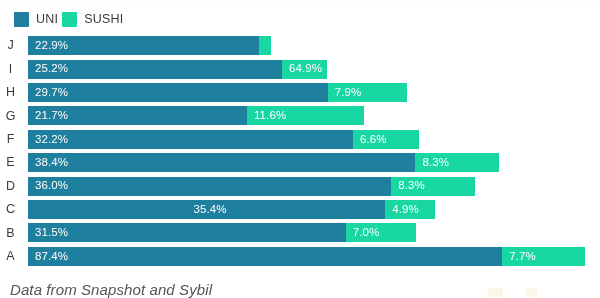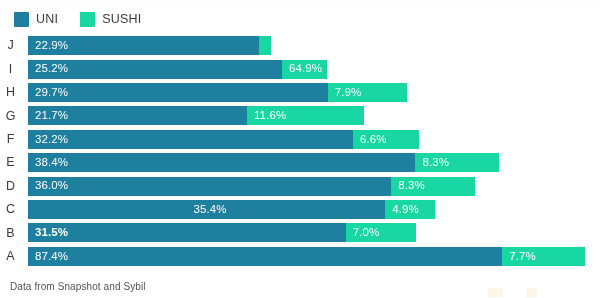--- a/index.html
+++ b/index.html
@@ -23,21 +23,21 @@
     background: #ffffff;
   }
   
   .legend {
     position: absolute;
     left: 14px;
     top: 11px;
     height: 16px;
     display: flex;
     align-items: center;
-    gap: 22px;
+    gap: 4px;
   }
   .legend-entry {
     display: flex;
     align-items: center;
     gap: 7px;
   }
   .legend-swatch {
     width: 15px;
     height: 15px;
     border-radius: 1px;
@@ -101,21 +101,22 @@
     padding-left: 7px;
     white-space: nowrap;
     letter-spacing: 0.1px;
   }
   .seg-sushi .seg-value { color: #ffffff; }
   
   .footer-note {
     position: absolute;
     left: 10px;
     top: 281px;
-    font-size: 10px;
+    font-size: 15px;
+    font-style: italic;
     color: #555555;
     letter-spacing: 0.1px;
     white-space: nowrap;
   }
   .top-crop-strip {
     position: absolute;
     left: 0; top: 0;
     width: 600px;
     height: 6px;
     background: #fdfdff;
@@ -233,21 +234,21 @@
             <span class="seg-value">35.4%</span>
           </div>
           <div class="seg seg-sushi" style="width: 49.4414px; background: rgb(24, 215, 162);">
             <span class="seg-value">4.9%</span>
           </div>
         </div>
       </div>
       <div class="row" style="top: 187.2px;">
         <div class="row-label">B</div>
         <div class="bar-track">
-          <div class="seg seg-uni" style="width: 317.838px; background: rgb(31, 127, 158); font-weight: bold;">
+          <div class="seg seg-uni" style="width: 317.838px; background: rgb(31, 127, 158);">
             <span class="seg-value">31.5%</span>
           </div>
           <div class="seg seg-sushi" style="width: 70.6306px; background: rgb(24, 215, 162);">
             <span class="seg-value">7.0%</span>
           </div>
         </div>
       </div>
       <div class="row" style="top: 210.6px;">
         <div class="row-label">A</div>
         <div class="bar-track">

